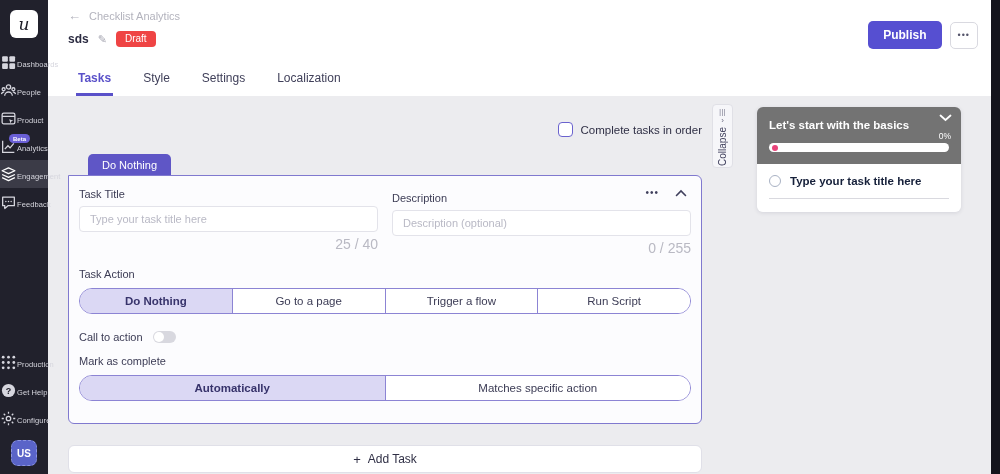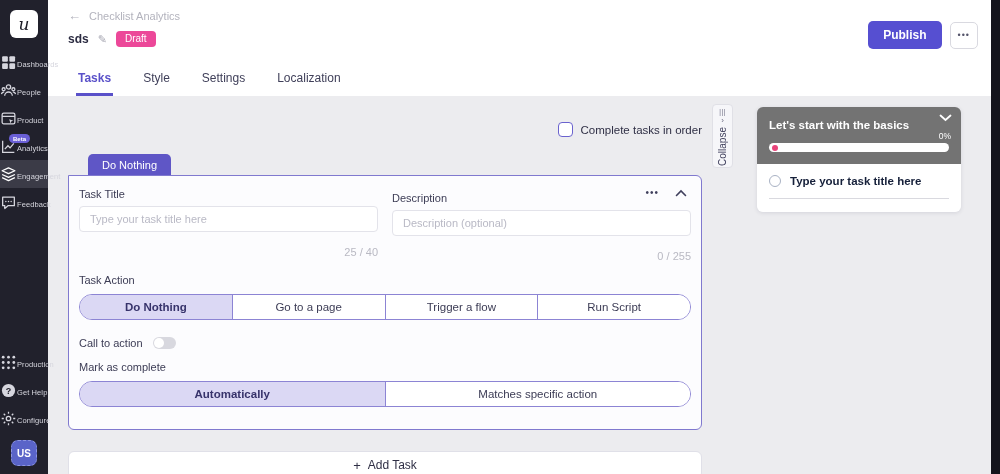--- a/index.html
+++ b/index.html
@@ -51,21 +51,21 @@
   .header {
     background:#ffffff; height:96px; flex:0 0 96px; position:relative;
     padding:9px 20px 0 20px; display:flex; flex-direction:column;
   }
   .back-row { display:flex; align-items:center; gap:8px; color:#b3b3bd; font-size:11px; cursor:pointer; width:max-content; }
   .back-arrow { font-size:13px; line-height:1; color:#b3b3bd; }
   .title-row { display:flex; align-items:center; gap:9px; margin-top:9px; }
   .doc-title { font-size:12px; font-weight:bold; color:#2c2c42; }
   .edit-icon { color:#a9a9b4; font-size:11px; cursor:pointer; }
   .draft-badge {
-    background:#ec4899; color:#ffffff; font-size:10px; padding:3px 9px;
+    background:#ef4444; color:#ffffff; font-size:10px; padding:3px 9px;
     border-radius:4px; line-height:1;
   }
   .tabs { display:flex; gap:28px; margin:auto 0 0 8px; }
   .tab {
     font-size:12px; color:#40405a; padding:6px 2px 8px; cursor:pointer;
     border-bottom:3px solid transparent;
   }
   .tab.active { color:#5a51c9; font-weight:bold; border-bottom-color:#5a51c9; }
   .header-actions { position:absolute; top:21px; right:22px; display:flex; gap:8px; align-items:center; }
   .publish-btn {
@@ -105,21 +105,21 @@
 
   .fields-row { display:flex; gap:14px; }
   .field { flex:1; }
   .field-label { display:block; font-size:11px; color:#3c3c55; margin-bottom:6px; }
   .field.desc .field-label { margin-top:4px; }
   .text-input {
     width:100%; height:26px; background:#fff; border:1px solid #e3e3ea; border-radius:4px;
     font-size:11px; color:#333; padding:0 10px; font-family:inherit; outline:none;
   }
   .text-input::placeholder { color:#b9b9c5; }
-  .counter { text-align:right; font-size:11px; color:#b9b9c3; margin-top:14px; }
+  .counter { text-align:right; font-size:14px; color:#b9b9c3; margin-top:4px; }
 
   .section-label { font-size:11px; color:#3c3c55; margin:12px 0 8px; }
   .segmented {
     display:flex; height:26px; background:#fff; border:1px solid #8c84d4;
     border-radius:15px; overflow:hidden;
   }
   .segment {
     flex:1; display:flex; align-items:center; justify-content:center;
     font-size:11.5px; color:#3c3c55; border-right:1px solid #8c84d4; cursor:pointer;
     background:#fff;

